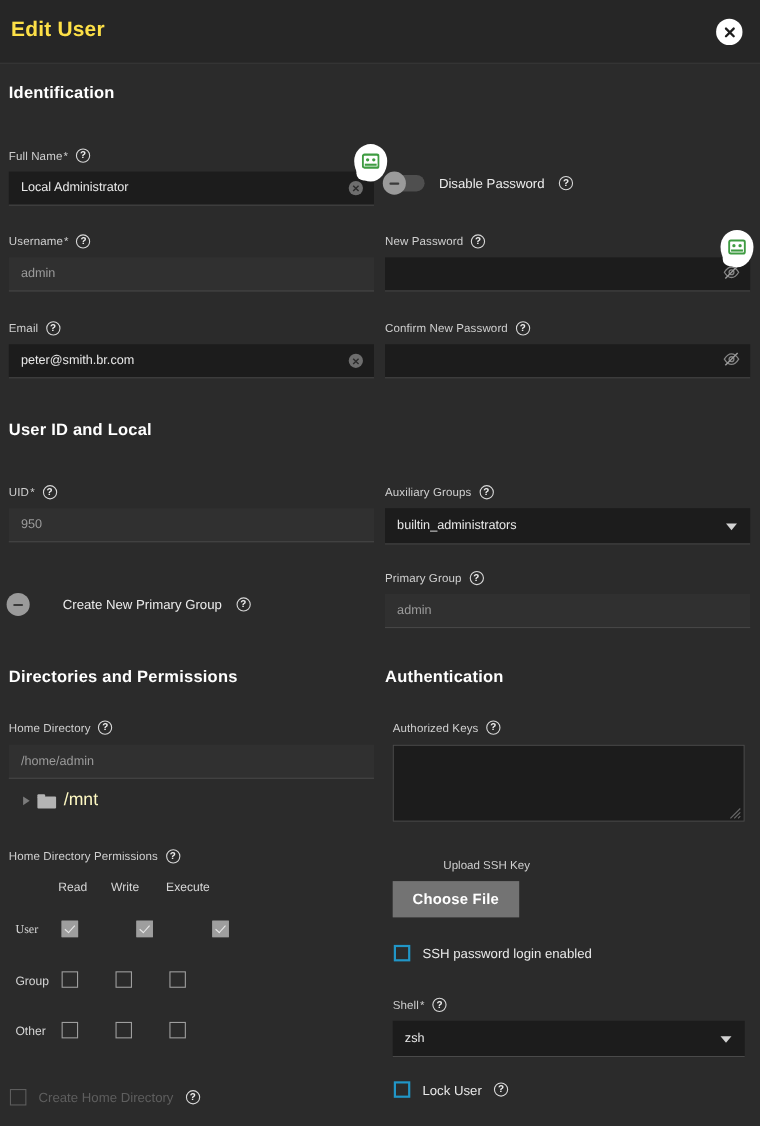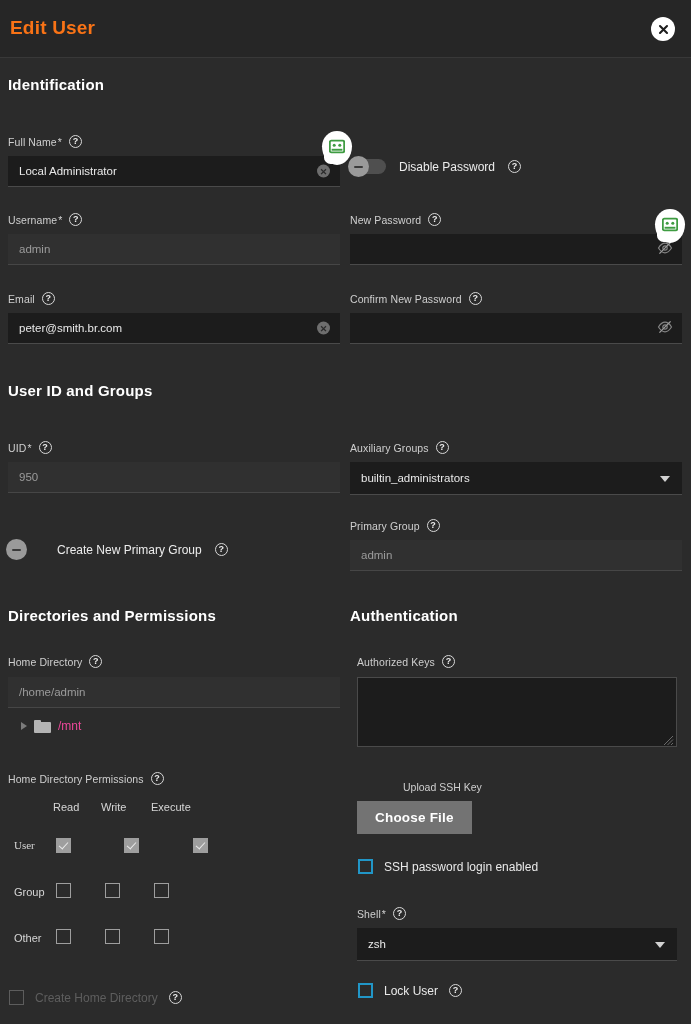--- a/index.html
+++ b/index.html
@@ -14,21 +14,21 @@
   .page { position: relative; width: 691px; height: 1024px; background: #2b2b2b; }
 
   
   .header {
     position: absolute; left: 0; top: 0; width: 691px; height: 58px;
     background: #262626;
     border-bottom: 1px solid #383838;
   }
   .header-title {
     position: absolute; left: 10px; top: 17px;
-    font-size: 19px; font-weight: bold; letter-spacing: .2px; color: #f97316;
+    font-size: 19px; font-weight: bold; letter-spacing: .2px; color: #fde047;
   }
   .close-btn {
     position: absolute; right: 16px; top: 17px;
     width: 24px; height: 24px; border-radius: 50%;
     background: #ffffff;
     display: flex; align-items: center; justify-content: center;
     cursor: pointer;
   }
   .close-btn svg { display: block; }
 
@@ -132,21 +132,21 @@
 
   
   .tree-row { display: flex; align-items: center; gap: 7px; padding-left: 13px; }
   .tree-arrow {
     width: 0; height: 0; border-top: 4.5px solid transparent; border-bottom: 4.5px solid transparent;
     border-left: 6px solid #7b7b7b; cursor: pointer; flex: none;
   }
   .folder { width: 17px; height: 13px; position: relative; flex: none; }
   .folder .tab { position: absolute; left: 0; top: 0; width: 7px; height: 3px; background: #b4b4b4; border-radius: 1px 1px 0 0; }
   .folder .body { position: absolute; left: 0; top: 2.5px; width: 17px; height: 10.5px; background: #b4b4b4; border-radius: 1px; }
-  .tree-label { font-size: 12px; color: #ec4899; }
+  .tree-label { font-size: 16px; color: #fef9c3; }
 
   
   .btn-file {
     display: inline-flex; align-items: center; justify-content: center;
     height: 33px; padding: 0 18px; background: #737373; color: #ffffff;
     font-size: 13.5px; font-weight: bold; cursor: pointer; border: none;
     letter-spacing: .2px;
   }
 
   
@@ -251,21 +251,21 @@
         <svg width="16" height="16" viewBox="0 0 16 16" aria-hidden="true">
           <path d="M1.5 8 C3.6 4.6 6 3.2 8 3.2 C10 3.2 12.4 4.6 14.5 8 C12.4 11.4 10 12.8 8 12.8 C6 12.8 3.6 11.4 1.5 8 Z" fill="none" stroke="#848484" stroke-width="1.2"></path>
           <circle cx="8" cy="8" r="2.2" fill="none" stroke="#848484" stroke-width="1.2"></circle>
           <path d="M2.4 13.6 L13.6 2.4" stroke="#9c9c9c" stroke-width="1.3"></path>
         </svg>
       </span>
     </div>
   </div>
 
   <div class="col-l" style="top:382px;">
-    <div class="section-title">User ID and Groups</div>
+    <div class="section-title">User ID and Local</div>
   </div>
 
   <div class="col-l" style="top:441px;">
     <div class="field-label">
       <span><span>UID</span><span class="req">*</span></span>
       <span class="help">?</span>
     </div>
     <div class="inp readonly" style="margin-top:8px;">
       <span>950</span>
     </div>

